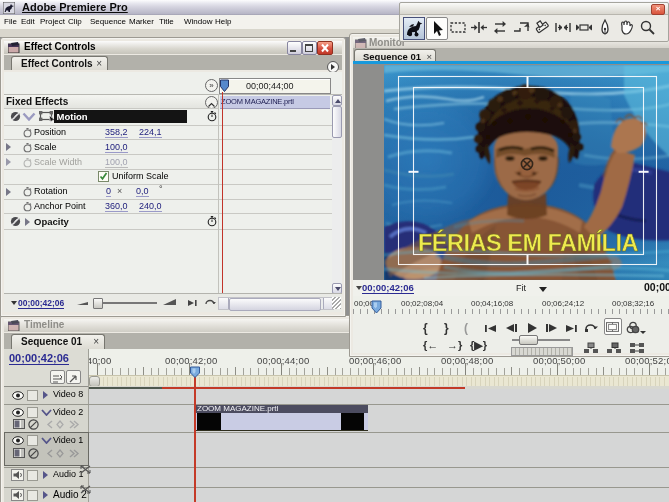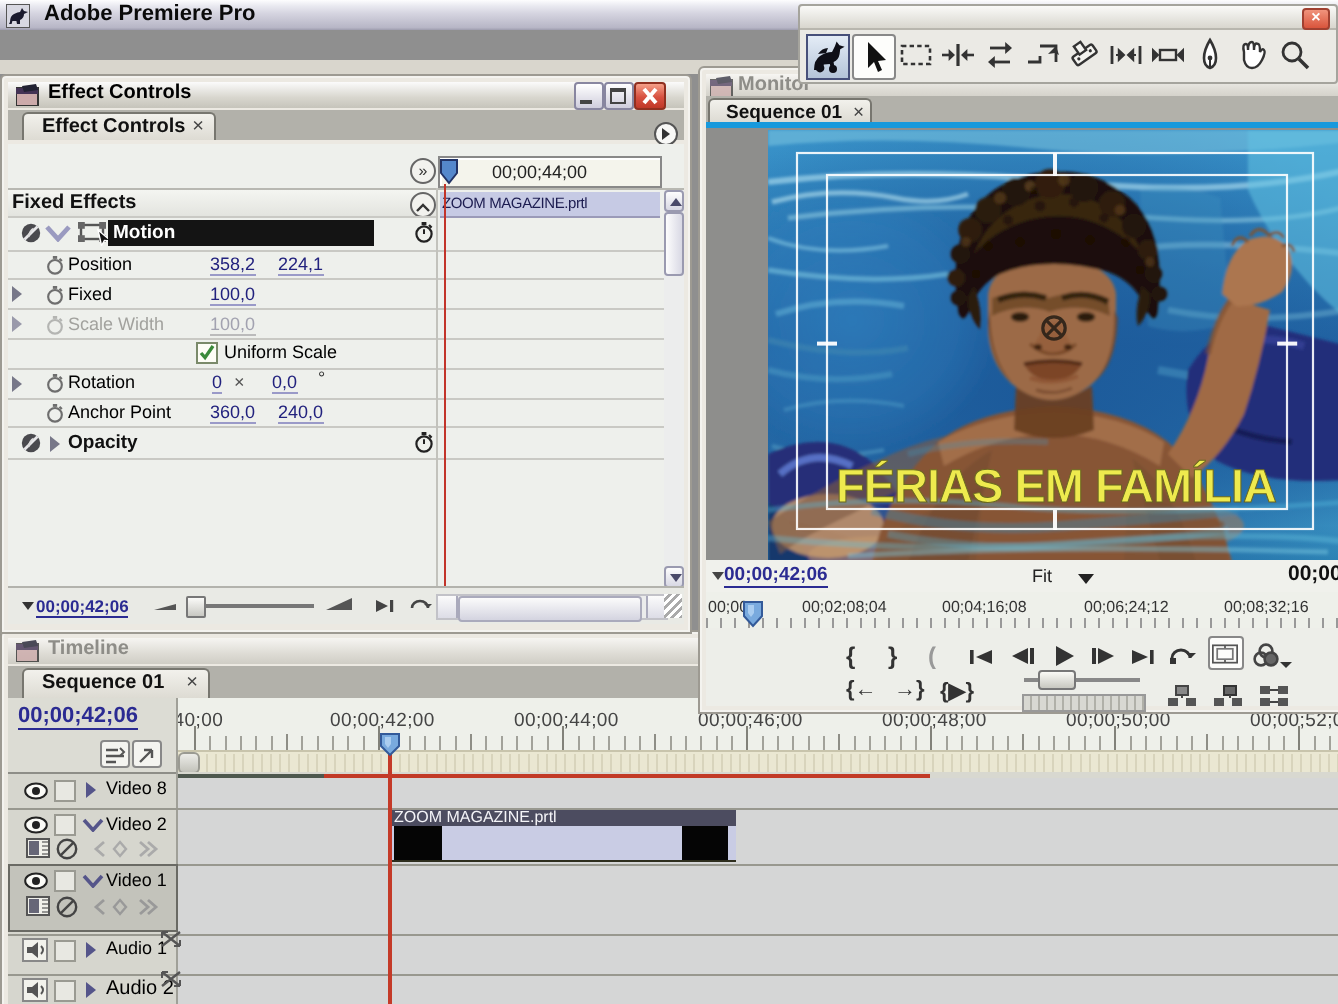--- a/index.html
+++ b/index.html
@@ -3,21 +3,21 @@
 <meta charset="utf-8">
 <style>
   html,body{margin:0;padding:0;}
   #app{position:relative;width:669px;height:502px;overflow:hidden;will-change:transform;
        font-family:"Liberation Sans",sans-serif;background:#8f8f8f;
        -webkit-font-smoothing:antialiased;}
   .abs{position:absolute;}
   
   #titlebar{left:0;top:0;width:669px;height:15px;
     background:linear-gradient(180deg,#fdfdfe 0%,#e9e9f0 20%,#d5d4e0 45%,#c5c4d2 70%,#b7b6c6 92%,#9e9dae 100%);}
-  #titlebar .ttxt{position:absolute;left:22px;top:1px;font-size:11px;font-weight:bold;color:#0a0a0a;}
+  #titlebar .ttxt{position:absolute;left:22px;top:1px;font-size:11px;font-weight:bold;color:#0a0a0a;text-decoration:underline;}
   #menubar{left:0;top:15px;width:669px;height:14px;background:#f3f2ed;border-bottom:1px solid #d8d6cc;}
   .mitem{position:absolute;top:2px;font-size:8px;color:#000;}
   #appstrip{left:0;top:30px;width:669px;height:7px;background:#d9d6cd;}
   
   .win{position:absolute;background:#ece9e2;border:1px solid #9d9a92;border-radius:3px 3px 0 0;
        box-shadow:inset 0 0 0 1px #f4f3ef;}
   .wtitle{position:absolute;left:3px;right:3px;top:3px;height:13px;
     background:linear-gradient(180deg,#fbfbfb,#d8d6ce 60%,#c6c4bb);
     font-size:10px;font-weight:bold;color:#000;}
   .wtitle.inactive{color:#8e8d88;background:linear-gradient(180deg,#f6f5f2,#dedcd5 60%,#cfcdc5);}
@@ -41,20 +41,31 @@
 </head>
 <body>
 <div id="app">
   <div id="titlebar" class="abs">
     <svg style="position:absolute;left:3px;top:2px" width="12" height="12" viewBox="0 0 12 12">
         <rect width="12" height="12" fill="#d8d8e2" stroke="#555"></rect>
         <path d="M2 9 q0 -3 2 -4 q2 -1 3 -1 l1 -2 l1 1.5 l2 0.5 l-2 1 q0 2 -2 3 l0 2 l-1.5 0 l-0.3 -1.5 l-2 0 l-0.4 1.5 l-1.3 0 z" fill="#1a1a2e"></path>
       </svg>
     <span class="ttxt">Adobe Premiere Pro</span>
     </div>
+  <div id="menubar" class="abs">
+    <span class="mitem" style="left:4px">File</span>
+    <span class="mitem" style="left:21px">Edit</span>
+    <span class="mitem" style="left:40px">Project</span>
+    <span class="mitem" style="left:68px">Clip</span>
+    <span class="mitem" style="left:90px">Sequence</span>
+    <span class="mitem" style="left:129px">Marker</span>
+    <span class="mitem" style="left:159px">Title</span>
+    <span class="mitem" style="left:184px">Window</span>
+    <span class="mitem" style="left:215px">Help</span>
+  </div>
   <div id="appstrip" class="abs"></div>
 
   <div id="tlwin" class="win">
     <div class="wtitle inactive">
       <svg style="position:absolute;left:4px;top:1px;opacity:.8" width="12" height="11" viewBox="0 0 12 11">
           <rect x="0" y="2" width="11" height="9" fill="#caa" stroke="#333" stroke-width="1"></rect>
           <rect x="0" y="2" width="11" height="3" fill="#435"></rect>
           <path d="M3 1 L10 0 L11 3 L4 4 Z" fill="#223"></path>
         </svg>
       <span style="position:absolute;left:20px;top:0px">Timeline</span>
@@ -296,21 +307,21 @@
         <span class="ecval" style="left:101px;top:55px">358,2</span>
         <span class="ecval" style="left:135px;top:55px">224,1</span>
         <div class="abs" style="left:0;top:67px;width:328px;height:1px;background:#c9c9c4"></div>
 
         <div class="abs" style="left:2px;top:71px;width:0;height:0;border-left:5px solid #778;border-top:4px solid transparent;border-bottom:4px solid transparent"></div>
         <svg class="abs" style="left:19px;top:70px" width="9" height="11" viewBox="0 0 10 12">
             <circle cx="5" cy="7" r="3.8" fill="none" stroke="#6e6e6e" stroke-width="1.2"></circle>
             <rect x="3.8" y="1" width="2.4" height="1.6" fill="#6e6e6e"></rect>
             <line x1="7.5" y1="2.5" x2="8.8" y2="3.8" stroke="#6e6e6e" stroke-width="1.2"></line>
           </svg>
-        <span class="eclabel" style="left:30px;top:70px">Fixed</span>
+        <span class="eclabel" style="left:30px;top:70px">Scale</span>
         <span class="ecval" style="left:101px;top:70px">100,0</span>
         <div class="abs" style="left:0;top:82px;width:328px;height:1px;background:#c9c9c4"></div>
 
         <div class="abs" style="left:2px;top:86px;width:0;height:0;border-left:5px solid #99a;border-top:4px solid transparent;border-bottom:4px solid transparent"></div>
         <svg class="abs" style="left:19px;top:85px;opacity:.45" width="9" height="11" viewBox="0 0 10 12">
             <circle cx="5" cy="7" r="3.8" fill="none" stroke="#6e6e6e" stroke-width="1.2"></circle>
             <rect x="3.8" y="1" width="2.4" height="1.6" fill="#6e6e6e"></rect>
             <line x1="7.5" y1="2.5" x2="8.8" y2="3.8" stroke="#6e6e6e" stroke-width="1.2"></line>
           </svg>
         <span class="eclabel" style="left:30px;top:85px;color:#a2a29e">Scale Width</span>

